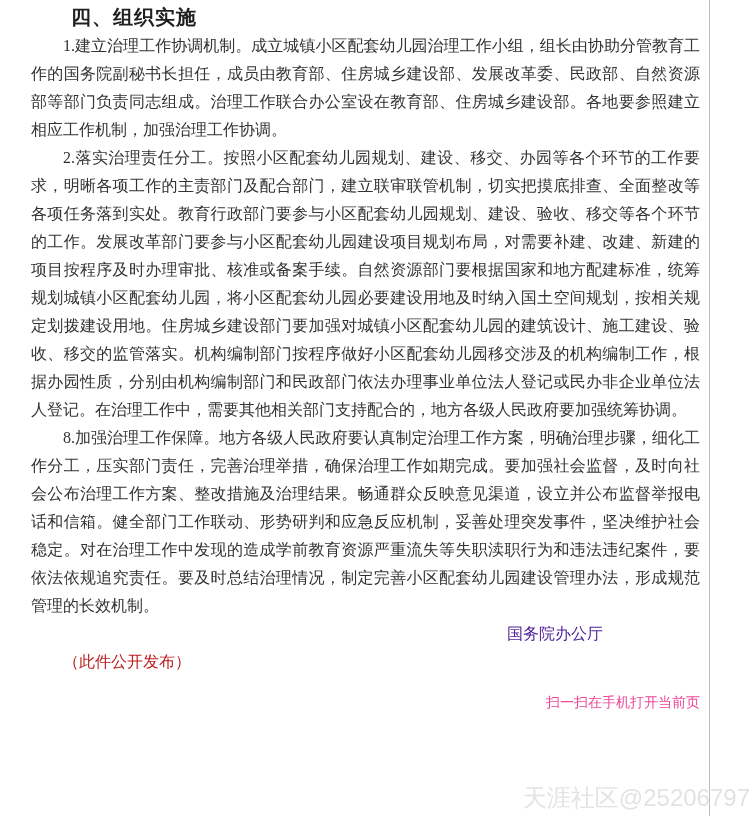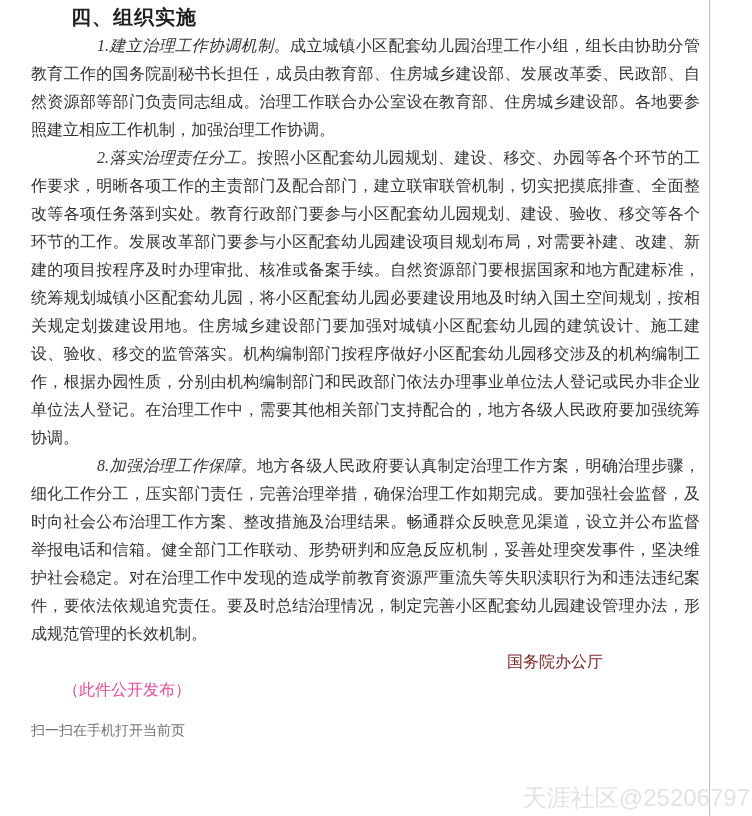--- a/index.html
+++ b/index.html
@@ -32,43 +32,41 @@
   .para {
     margin: 0;
     font-size: 16px;
     line-height: 28px;
     color: #333333;
     text-indent: 2em;
     text-align: justify;
     text-justify: inter-ideograph;
   }
   .para .lead {
-    font-style: italic; 
-    margin-left: 34px;
   }
   .signature-block {
     font-size: 16px;
     line-height: 28px;
-    color: #7f1d1d;
+    color: #4c1d95;
     text-align: right;
     padding-right: 97px;
   }
   .publish-note {
     margin: 0;
     font-size: 16px;
     line-height: 28px;
-    color: #ec4899;
+    color: #b91c1c;
     text-indent: 2em;
   }
   .footer-tip {
     margin-top: 12px;
     font-size: 14px;
     line-height: 28px;
-    color: #737373;
-    text-align: left;
+    color: #ec4899;
+    text-align: right;
     font-family: "Liberation Sans", sans-serif;
   }
   .watermark {
     position: absolute;
     right: 2px;
     bottom: 2px;
     font-size: 24px;
     color: #e3e3e3;
     font-family: "Liberation Sans", sans-serif;
     white-space: nowrap;

